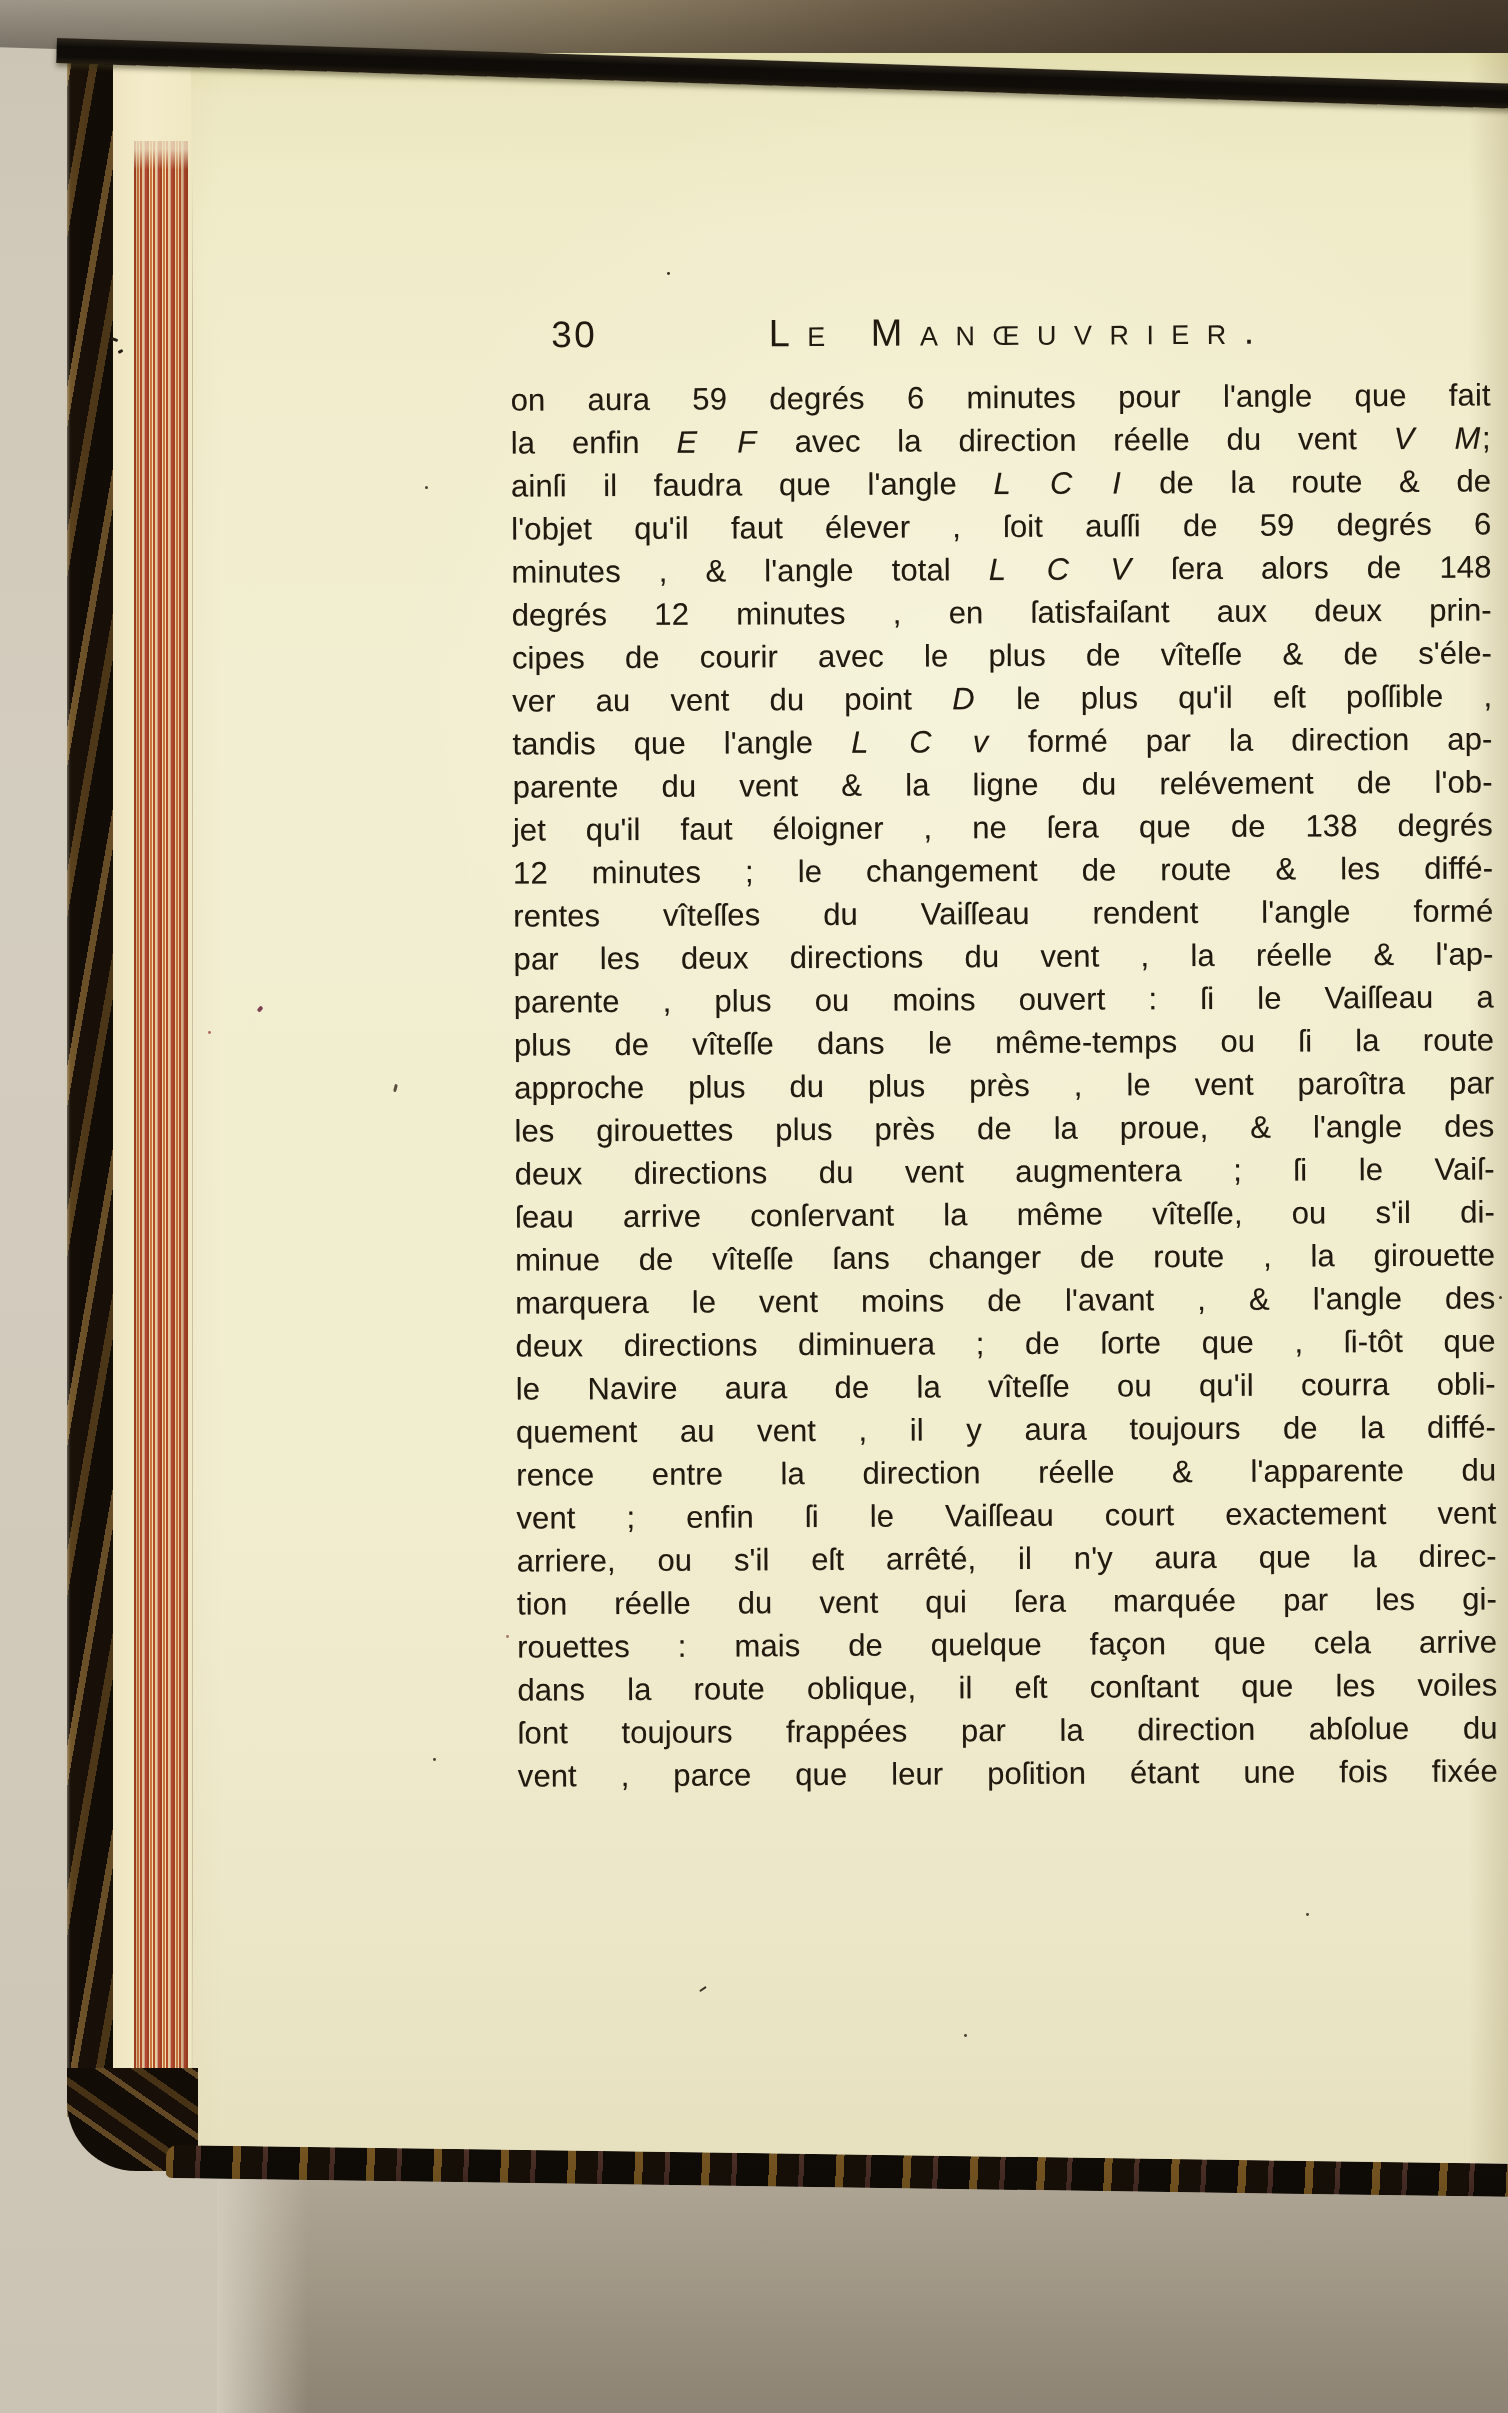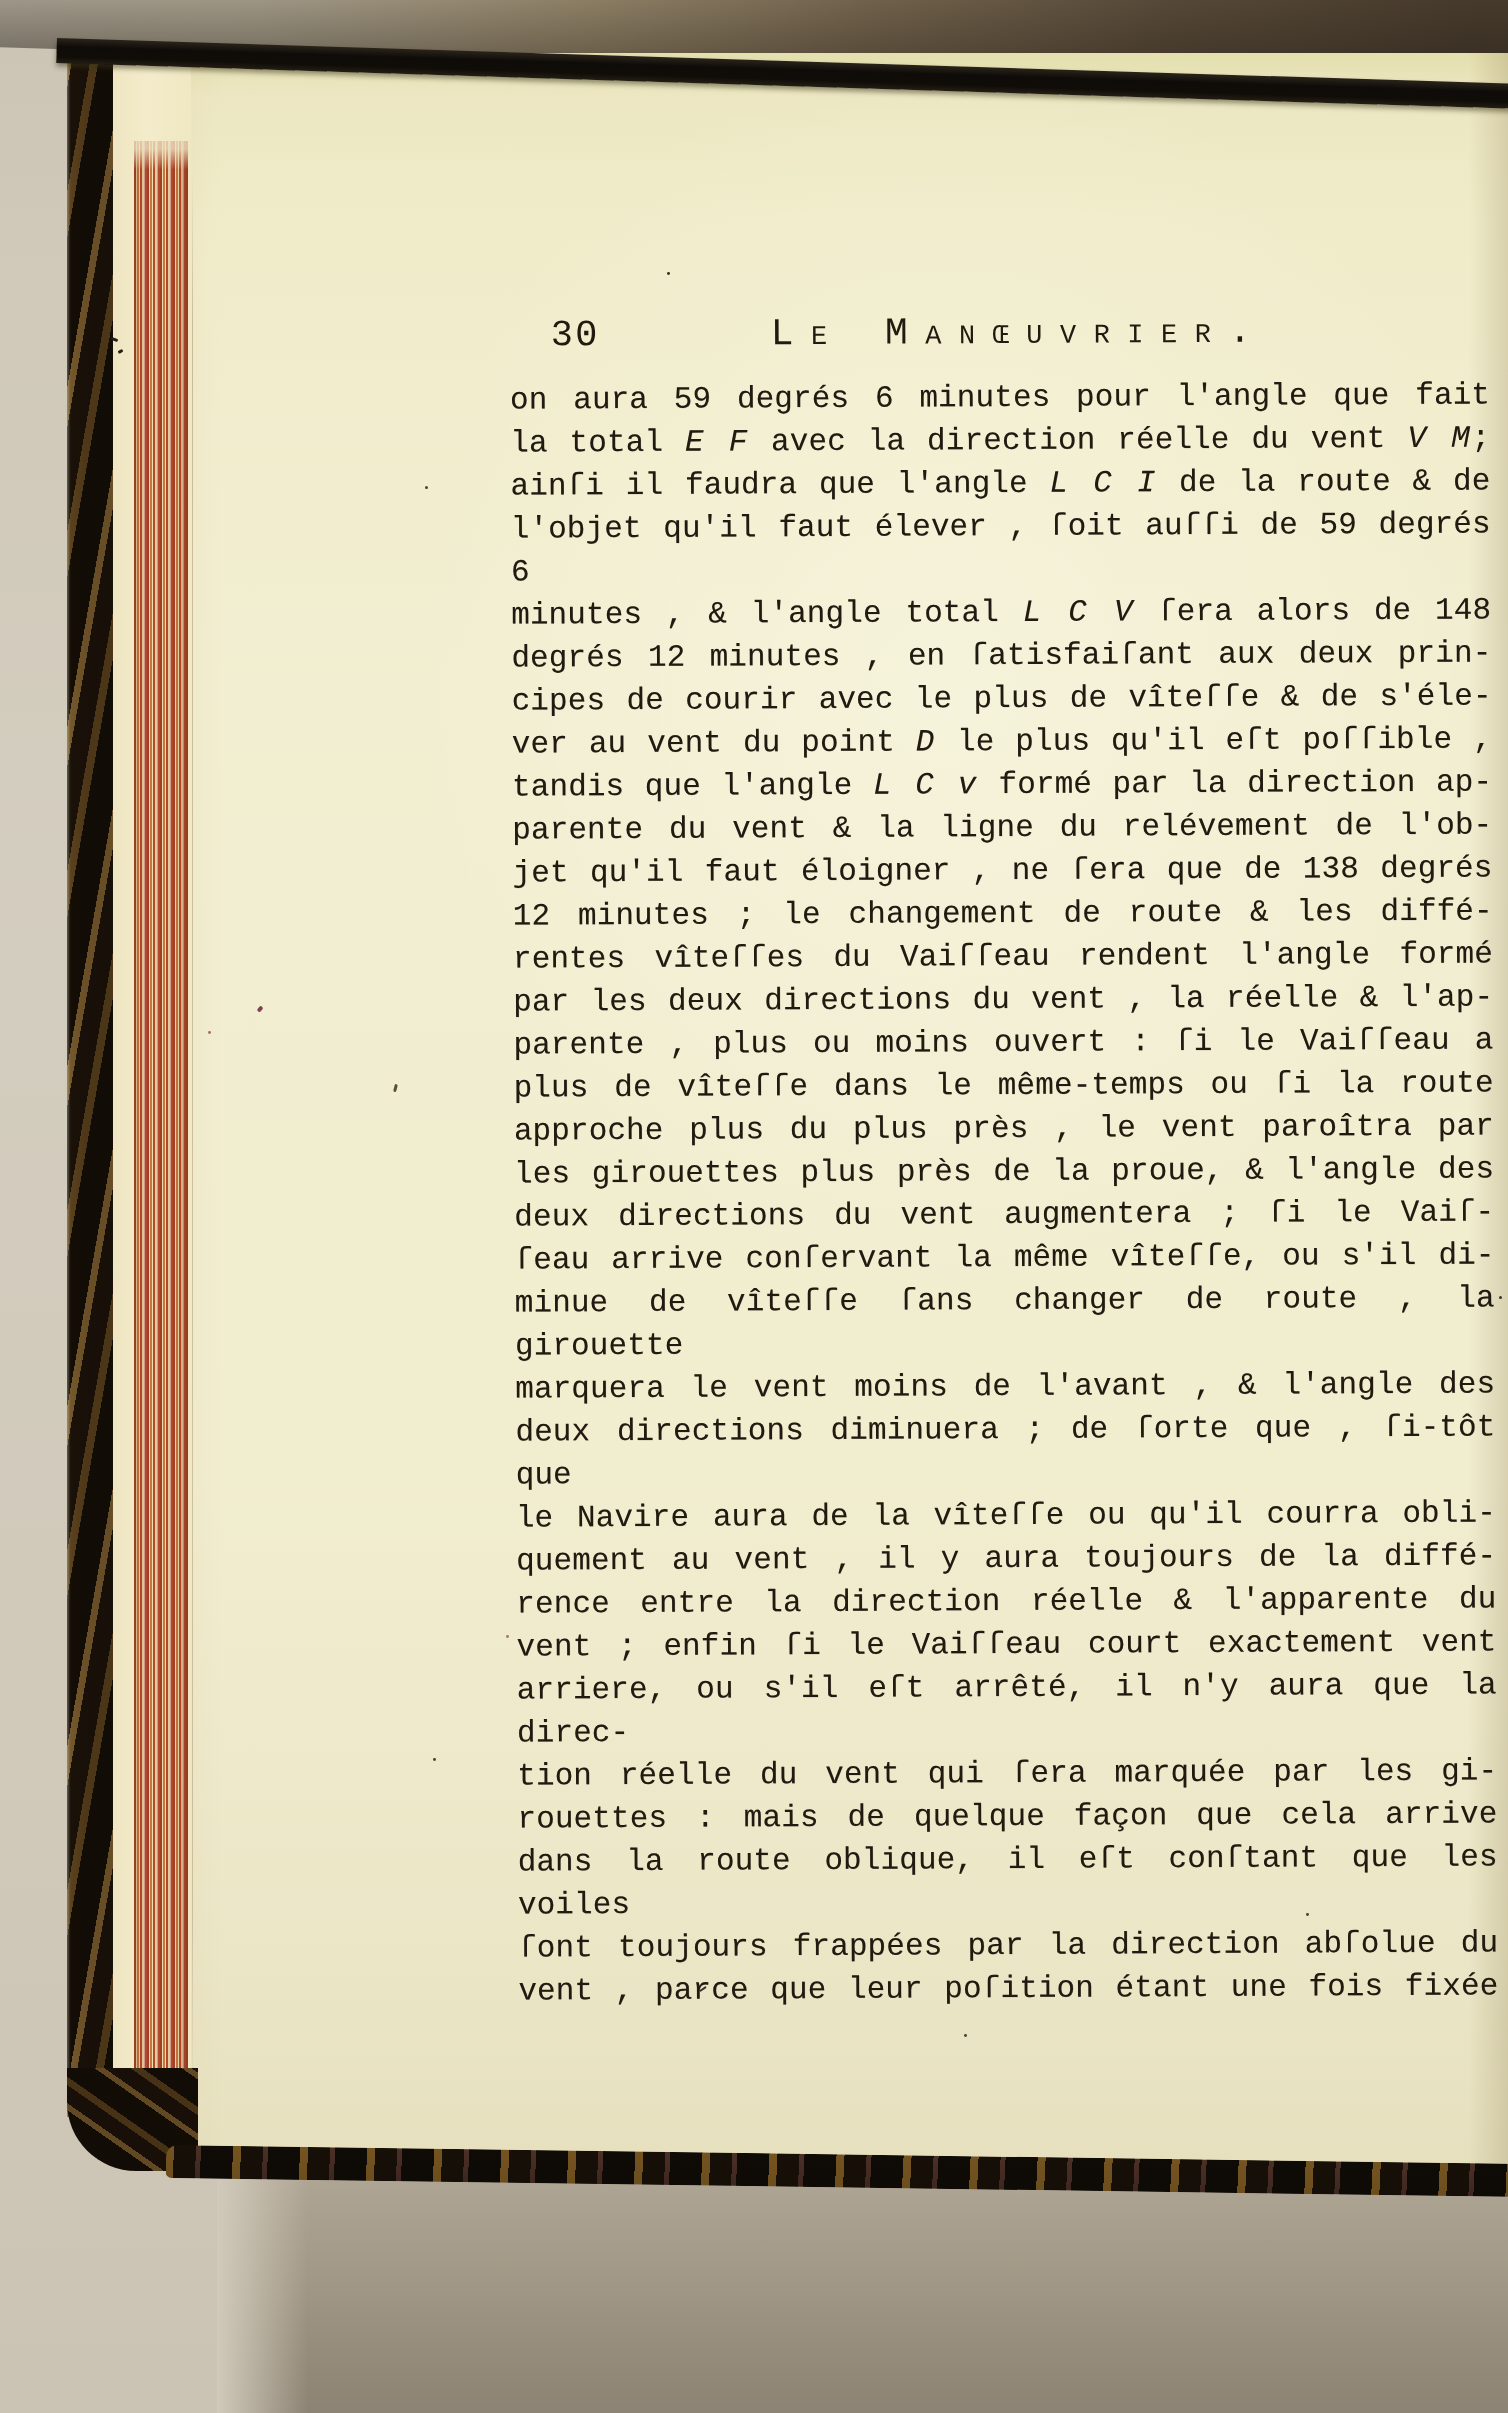--- a/index.html
+++ b/index.html
@@ -1,21 +1,21 @@
 <!DOCTYPE html>
 <html style="font-size:9.1px"><head>
 <meta charset="utf-8">
 <style>
   html,body{margin:0;padding:0;background:#8d8476;}
   .scene{
     position:relative;
     width:1508px;height:2413px;
     overflow:hidden;
     background:linear-gradient(to bottom,#cbc4b4 0%,#d0c9b9 10%,#d3cdbf 35%,#d1cabb 70%,#cbc4b4 100%);
-    font-family:Liberation Mono, monospace;
+    font-family:Liberation Sans, sans-serif;
   }
   
   .above-book{
     position:absolute;left:-40px;top:-109px;width:1634px;height:155px;
     transform:rotate(1.8deg);transform-origin:0 100%;
     background:
       linear-gradient(to bottom,rgba(0,0,0,0) 30%,rgba(22,17,10,0.45) 100%),
       linear-gradient(to right,#cdc6b6 0%,#c4bba6 18%,#a69678 38%,#7e6d55 56%,#5c4e3c 74%,#493d2e 92%,#453a2c 100%);
   }
   
@@ -138,21 +138,21 @@
   <div class="bottom-edge"></div>
   <div class="top-edge"></div>
 
   <div class="text-layer">
     <div class="page-head">
       <div class="folio">30</div>
       <div class="running-title">Le Manœuvrier.</div>
     </div>
     <div class="text-block">
         <div class="line"><span>on aura 59 degrés 6 minutes pour l'angle que fait</span></div>
-        <div class="line"><span>la total </span><span class="it">E F</span><span> avec la direction réelle du vent </span><span class="it">V M</span><span>;</span></div>
+        <div class="line"><span>la enfin </span><span class="it">E F</span><span> avec la direction réelle du vent </span><span class="it">V M</span><span>;</span></div>
         <div class="line"><span>ainſi il faudra que l'angle </span><span class="it">L C I</span><span> de la route &amp; de</span></div>
         <div class="line"><span>l'objet qu'il faut élever , ſoit auſſi de 59 degrés 6</span></div>
         <div class="line"><span>minutes , &amp; l'angle total </span><span class="it">L C V</span><span> ſera alors de 148</span></div>
         <div class="line"><span>degrés 12 minutes , en ſatisfaiſant aux deux prin-</span></div>
         <div class="line"><span>cipes de courir avec le plus de vîteſſe &amp; de s'éle-</span></div>
         <div class="line"><span>ver au vent du point </span><span class="it">D</span><span> le plus qu'il eſt poſſible ,</span></div>
         <div class="line"><span>tandis que l'angle </span><span class="it">L C v</span><span> formé par la direction ap-</span></div>
         <div class="line"><span>parente du vent &amp; la ligne du relévement de l'ob-</span></div>
         <div class="line"><span>jet qu'il faut éloigner , ne ſera que de 138 degrés</span></div>
         <div class="line"><span>12 minutes ; le changement de route &amp; les diffé-</span></div>

